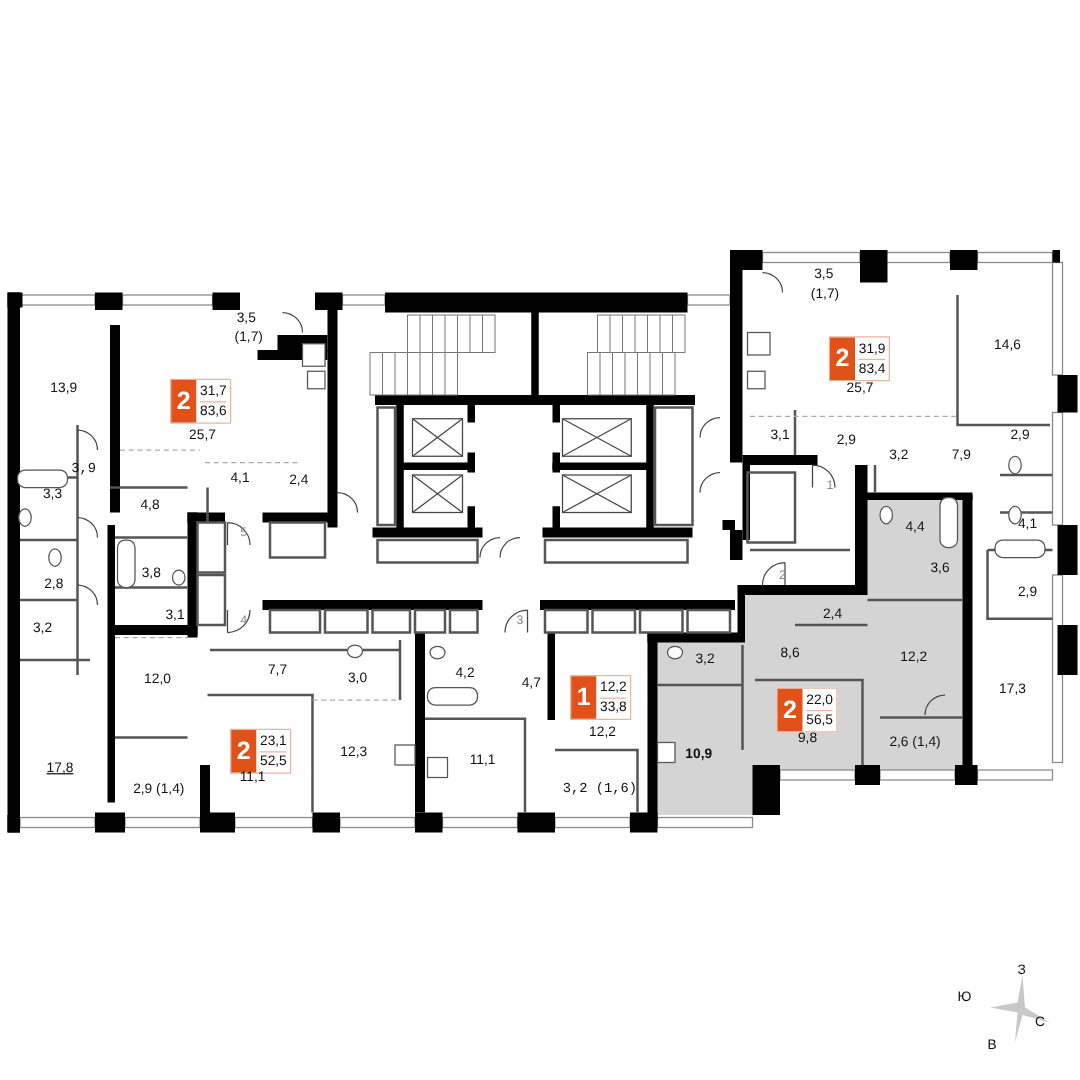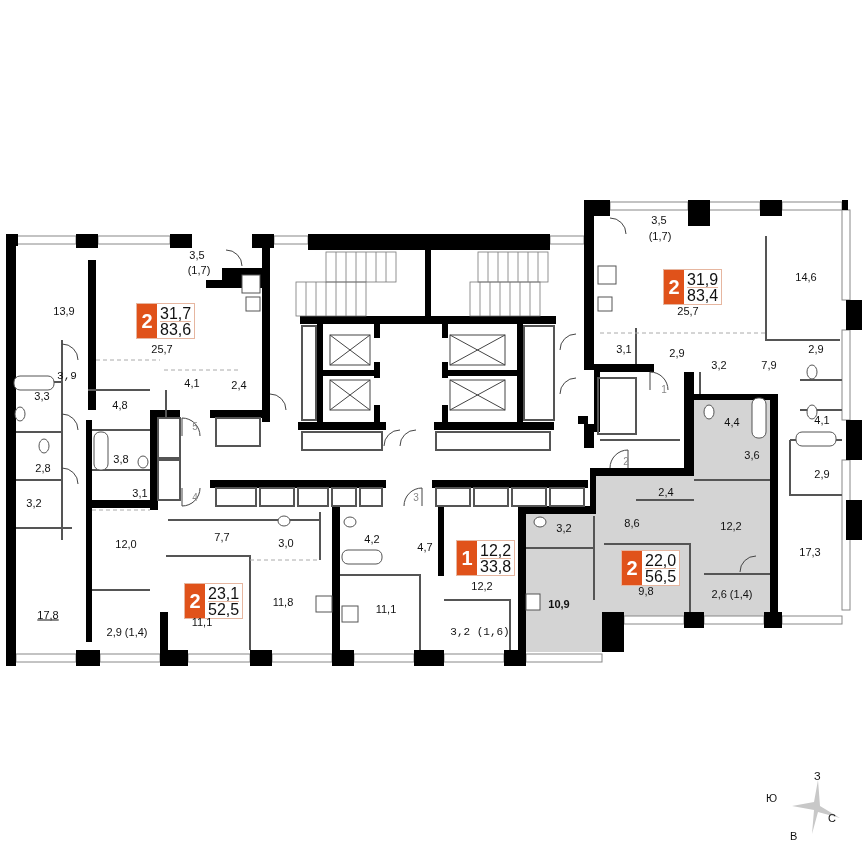--- a/index.html
+++ b/index.html
@@ -18,21 +18,21 @@
   .stair { fill:none; stroke:#777; stroke-width:0.8; }
 
   .lbl { position:absolute; font-size:11px; color:#111; transform:translate(-50%,-50%);
          white-space:nowrap; line-height:1; }
   .door-num { position:absolute; font-size:10px; color:#888; transform:translate(-50%,-50%); }
 
   .apt-badge { position:absolute; display:flex; height:34px; border:1px solid #e6b6a0; background:#fff; }
   .apt-badge .rooms { width:20px; background:#e0521a; color:#fff; font-weight:bold; font-size:20px;
                       display:flex; align-items:center; justify-content:center; }
   .apt-badge .areas { display:flex; flex-direction:column; justify-content:center; padding:0 3px; }
-  .apt-badge .areas span { font-size:16px; line-height:15px; color:#111; }
+  .apt-badge .areas span { font-size:11px; line-height:15px; color:#111; }
   .apt-badge .areas span.total { border-top:1px solid #e6b6a0; }
 
   .compass { position:absolute; left:760px; top:768px; width:90px; height:80px; }
   .compass .cl { position:absolute; font-size:11px; color:#111; }
 </style>
 </head>
 <body>
 
 <svg id="plan" viewBox="0 0 864 864" xmlns="http://www.w3.org/2000/svg">
 
@@ -302,40 +302,40 @@
 </div>
 <div class="apt-badge" style="left:621px;top:550px;">
   <div class="rooms">2</div>
   <div class="areas">
       <span>22,0</span>
       <span class="total">56,5</span>
     </div>
 </div>
 
 <div id="room-labels">
-    <span class="lbl" style="left: 51px; top: 311px; margin-left: 13px;">13,9</span>
+    <span class="lbl" style="left: 51px; top: 311px;">13,9</span>
     <span class="lbl" style="left: 197px; top: 255px;">3,5</span>
     <span class="lbl" style="left: 199px; top: 270px;">(1,7)</span>
     <span class="lbl" style="left: 162px; top: 349px;">25,7</span>
     <span class="lbl" style="left: 67px; top: 376px; font-family: Liberation Mono, monospace;">3,9</span>
     <span class="lbl" style="left: 42px; top: 396px;">3,3</span>
     <span class="lbl" style="left: 192px; top: 383px;">4,1</span>
     <span class="lbl" style="left: 239px; top: 385px;">2,4</span>
     <span class="lbl" style="left: 120px; top: 405px;">4,8</span>
     <span class="lbl" style="left: 121px; top: 459px;">3,8</span>
     <span class="lbl" style="left: 43px; top: 468px;">2,8</span>
     <span class="lbl" style="left: 140px; top: 493px;">3,1</span>
     <span class="lbl" style="left: 34px; top: 503px;">3,2</span>
     <span class="lbl" style="left: 222px; top: 537px;">7,7</span>
     <span class="lbl" style="left: 286px; top: 543px;">3,0</span>
     <span class="lbl" style="left: 372px; top: 539px;">4,2</span>
     <span class="lbl" style="left: 425px; top: 547px;">4,7</span>
     <span class="lbl" style="left: 126px; top: 544px;">12,0</span>
     <span class="lbl" style="left: 48px; top: 615px; text-decoration: underline;">17,8</span>
-    <span class="lbl" style="left: 283px; top: 602px;">11,8</span>
+    <span class="lbl" style="left: 283px; top: 602px;">12,3</span>
     <span class="lbl" style="left: 386px; top: 609px;">11,1</span>
     <span class="lbl" style="left: 482px; top: 586px;">12,2</span>
     <span class="lbl" style="left: 202px; top: 622px;">11,1</span>
     <span class="lbl" style="left: 127px; top: 632px;">2,9 (1,4)</span>
     <span class="lbl" style="left: 480px; top: 632px; font-family: Liberation Mono, monospace;">3,2 (1,6)</span>
     <span class="lbl" style="left: 659px; top: 220px;">3,5</span>
     <span class="lbl" style="left: 660px; top: 236px;">(1,7)</span>
     <span class="lbl" style="left: 806px; top: 277px;">14,6</span>
     <span class="lbl" style="left: 688px; top: 311px;">25,7</span>
     <span class="lbl" style="left: 624px; top: 349px;">3,1</span>

